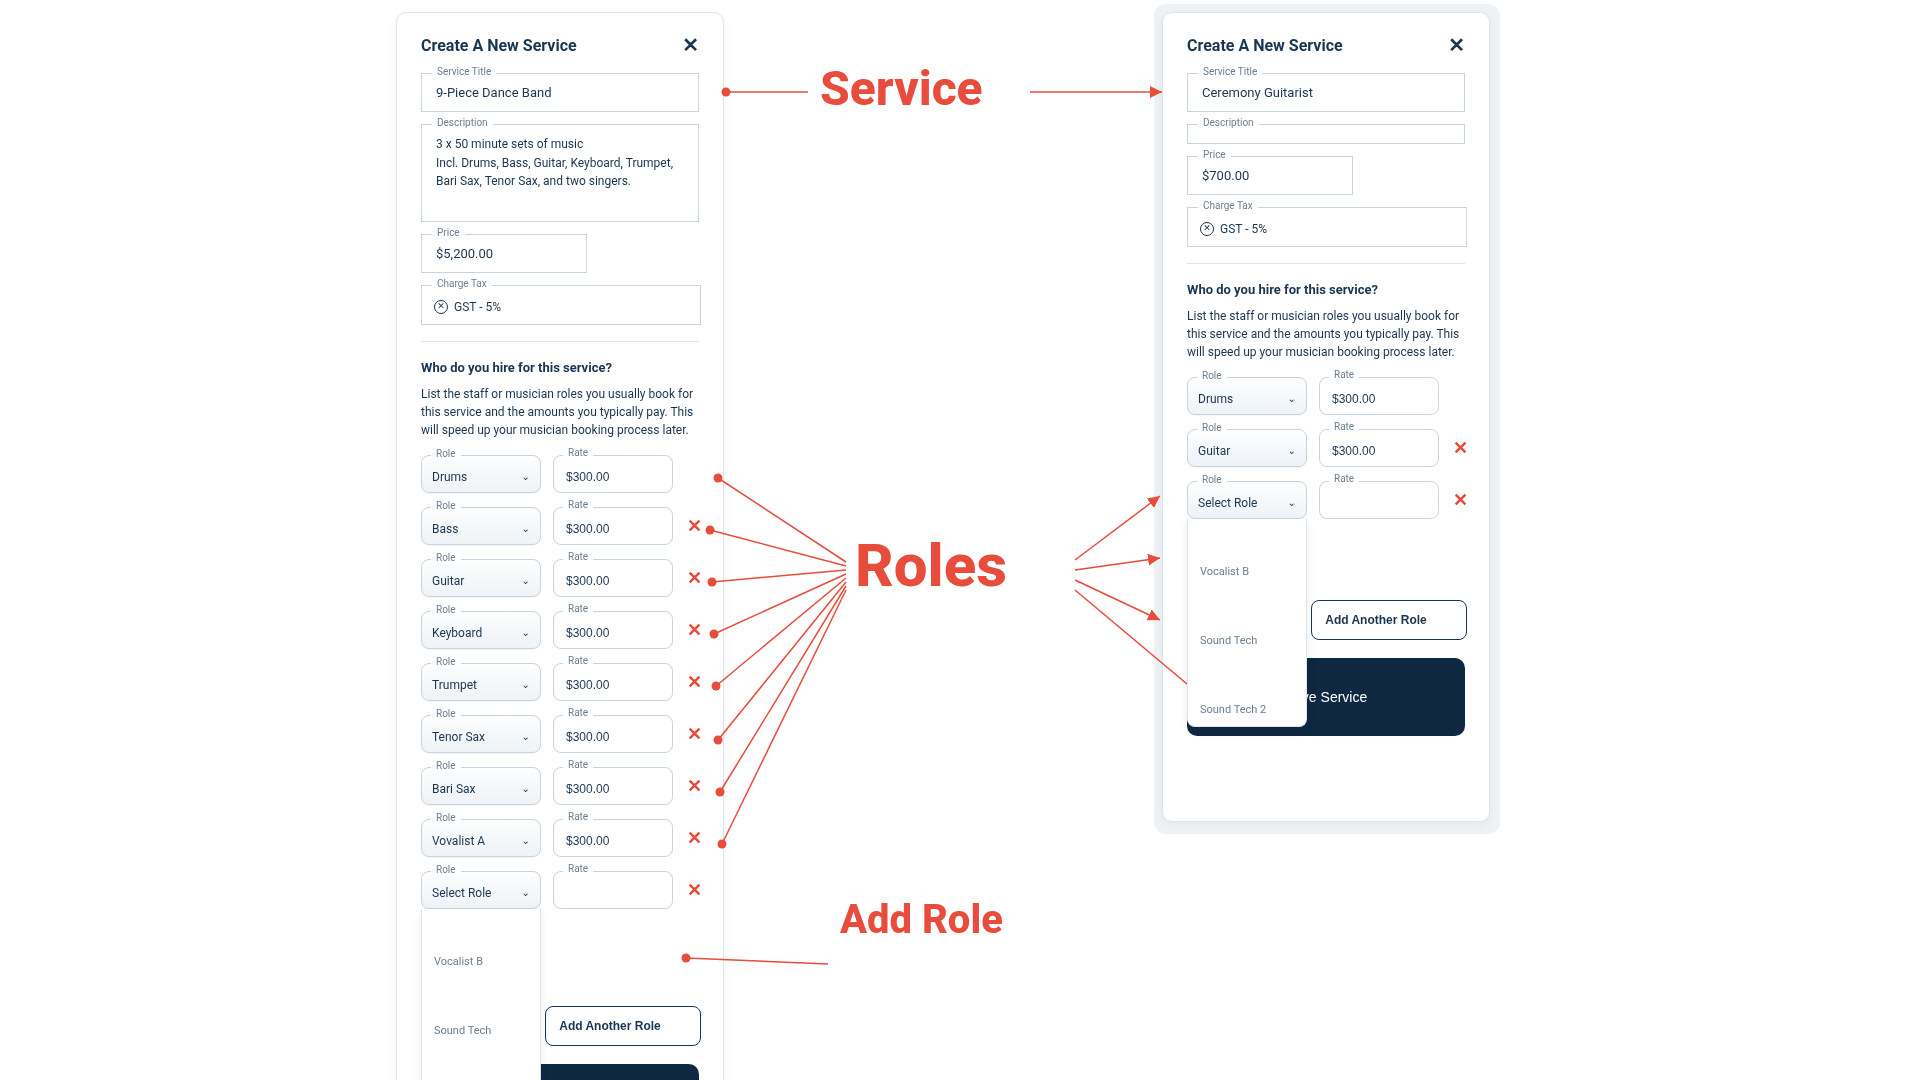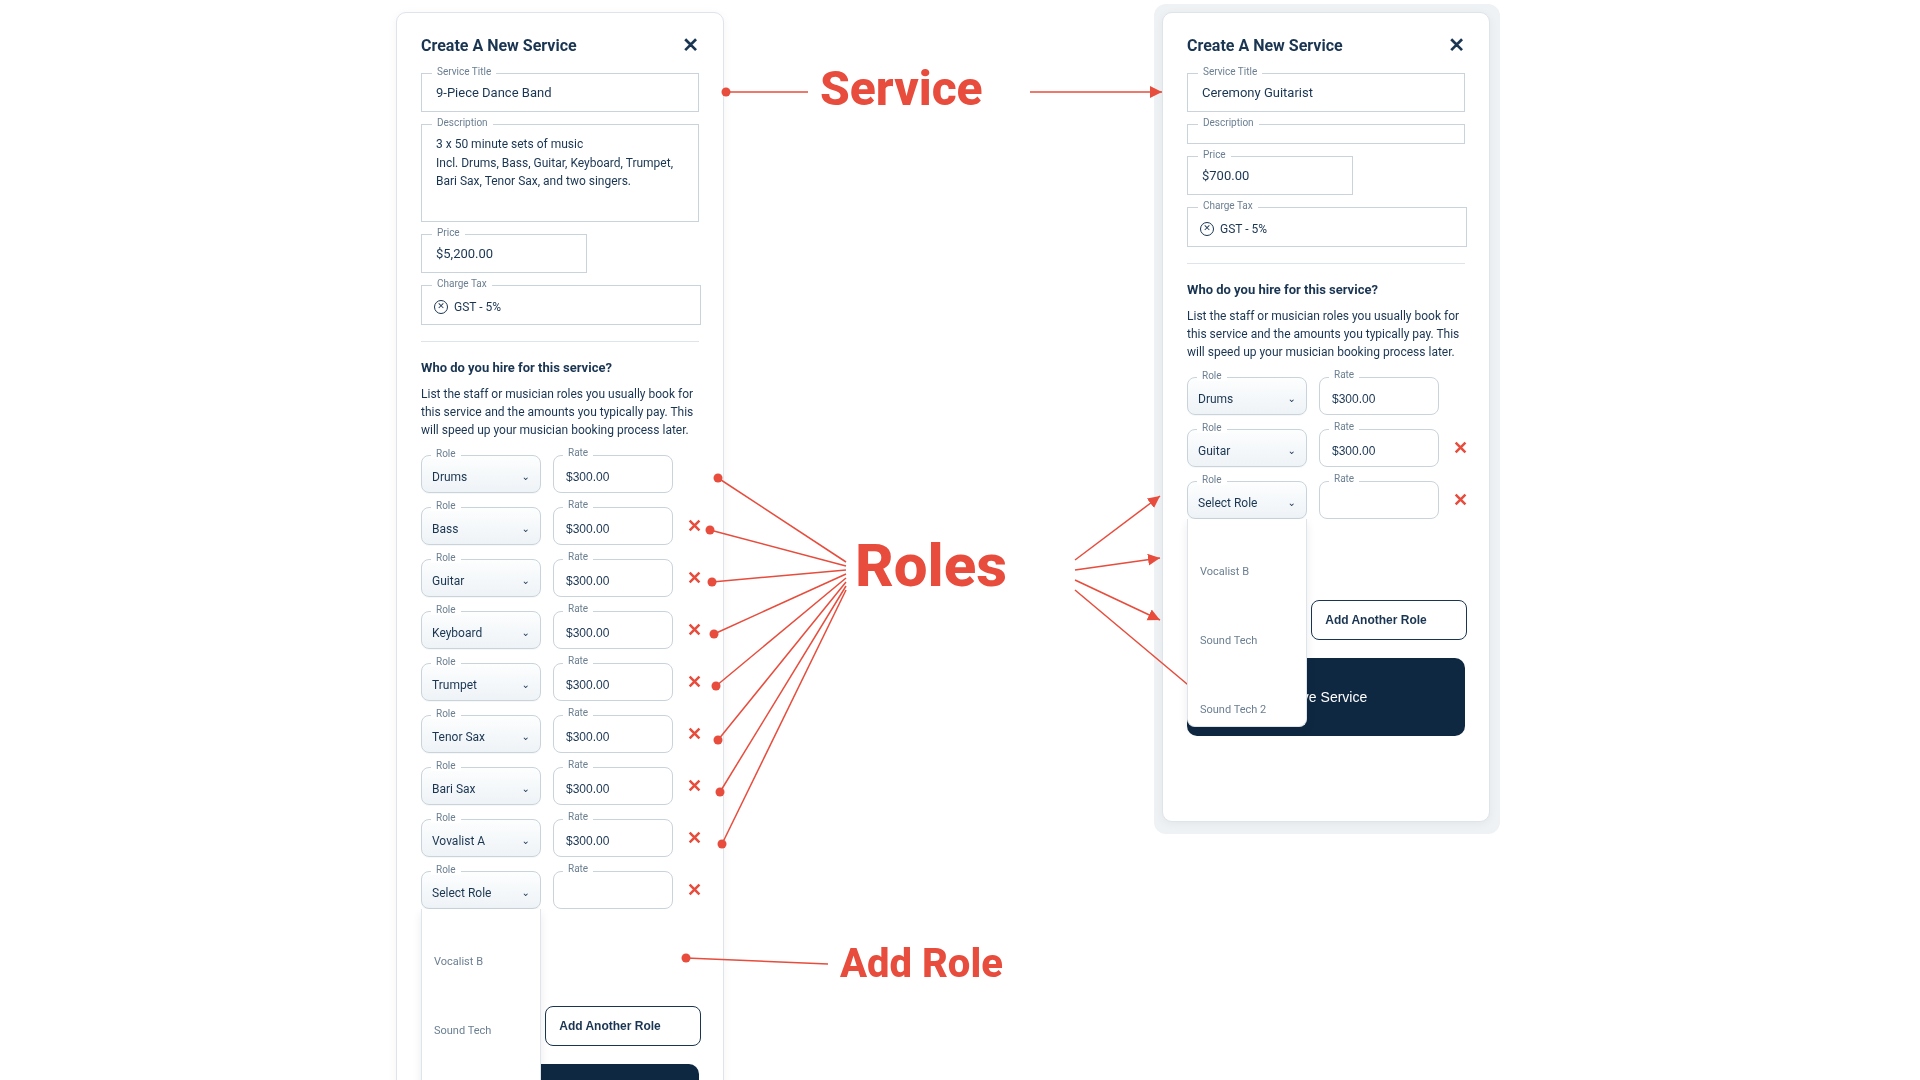--- a/index.html
+++ b/index.html
@@ -206,21 +206,21 @@
     cursor:pointer;
   }
   
   .annot{
     position:absolute;
     color:var(--red);
     font-weight:800;
   }
   .annot.service{ left:820px; top:60px; font-size:48px; }
   .annot.roles{ left:855px; top:530px; font-size:60px; }
-  .annot.addrole{ left:840px; top:940px; font-size:40px; }
+  .annot.addrole{ left:840px; top:896px; font-size:40px; }
   svg.overlay{
     position:absolute;inset:0;width:1920px;height:1080px;pointer-events:none;
   }
 </style>
 </head>
 <body>
 
 <div class="canvas">
   <div class="dialog-bg right"></div>
 

